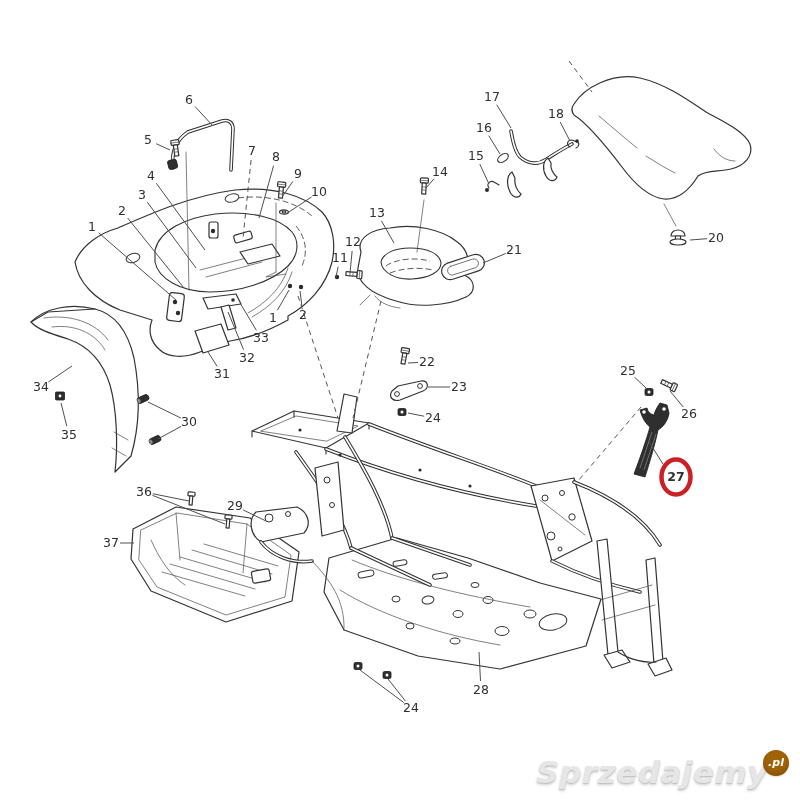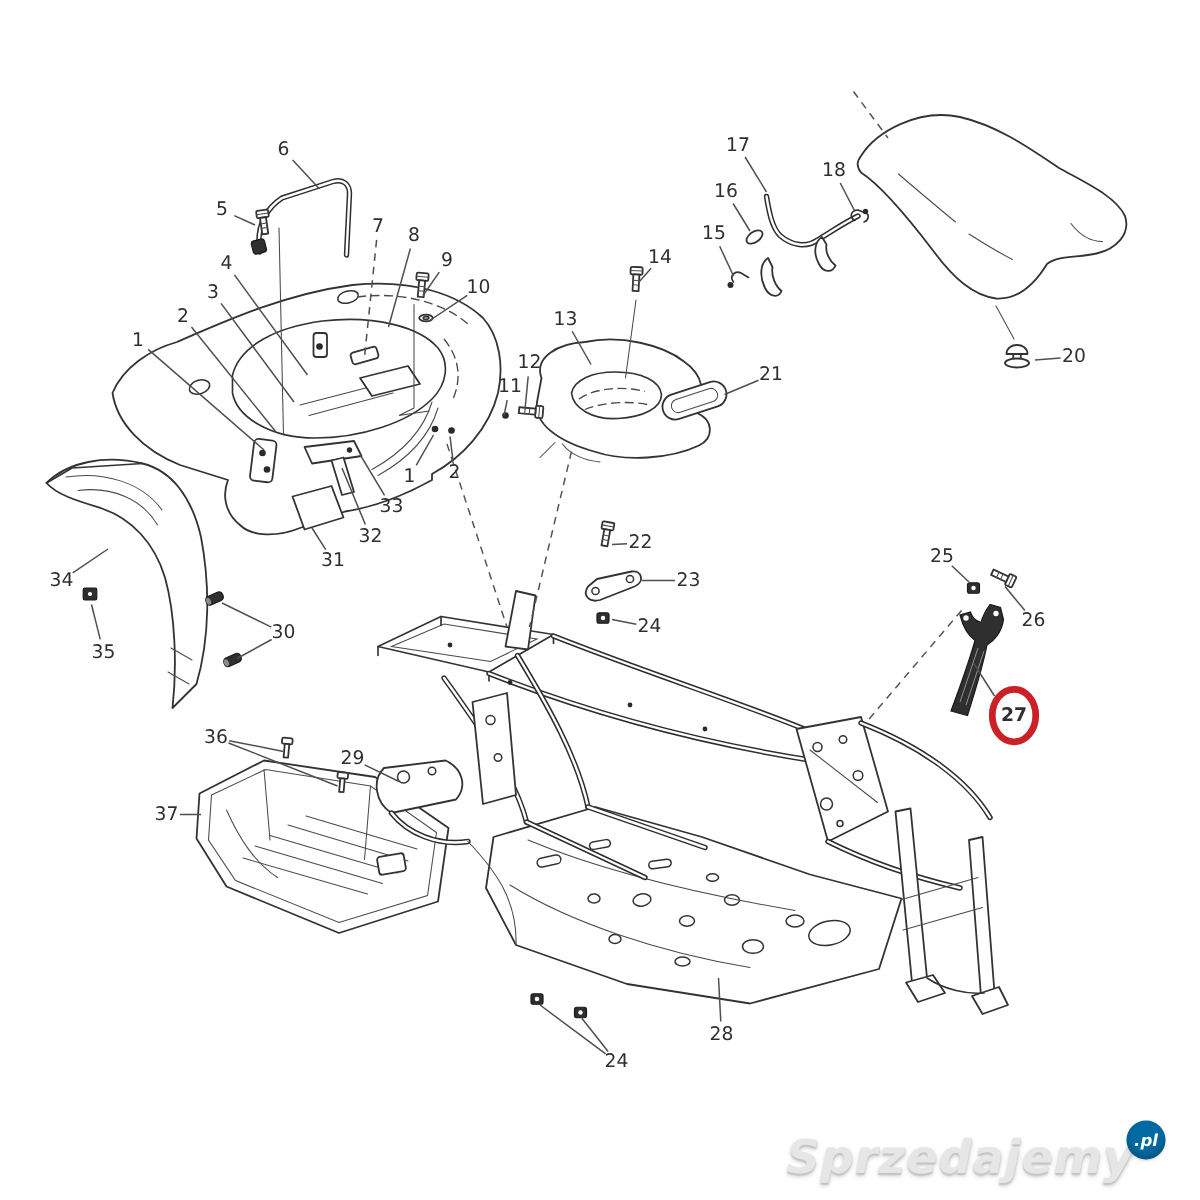--- a/index.html
+++ b/index.html
@@ -13,21 +13,21 @@
   .tube{fill:none;stroke:#2e2e2e;stroke-width:3.6;stroke-linecap:round}
   .tcore{fill:none;stroke:#fff;stroke-width:1.6;stroke-linecap:round}
   .dark{fill:#2f2f2f;stroke:#1a1a1a;stroke-width:.8}
   .hole{fill:#fff;stroke:#333;stroke-width:1}
   .spot{fill:#2a2a2a}
   .leader{stroke:#4f4f4f;stroke-width:1;fill:none}
   .leader-dashed{stroke:#4f4f4f;stroke-width:1;fill:none;stroke-dasharray:5 4}
   .align{stroke:#555;stroke-width:1;fill:none;stroke-dasharray:5 4}
   .callout-label{font-size:12.5px;fill:#2f2f2f}
   
-  .watermark{position:absolute;right:18px;bottom:12px;display:flex;align-items:flex-start;
+  .watermark{position:absolute;right:6px;bottom:12px;display:flex;align-items:center;
              pointer-events:none}
   .wm-text{font-style:italic;font-weight:700;font-size:31px;letter-spacing:.5px;line-height:1;
            color:#e6e6e6;text-shadow:0 1px 1px #c2c2c2, 0 2px 3px rgba(150,150,150,.45)}
   .wm-badge{width:26px;height:26px;border-radius:50%;display:flex;align-items:center;
             justify-content:center;font-style:italic;font-weight:700;font-size:11px;
             position:relative;top:-10px;left:-5px;
             box-shadow:inset 0 -3px 4px rgba(0,0,0,.18), 0 1px 2px rgba(0,0,0,.15)}
 </style>
 </head>
 <body>
@@ -403,15 +403,15 @@
       </g>
   <g id="highlight-layer">
         <line x1="663" y1="464" x2="649" y2="442" class="leader"></line>
         <ellipse cx="676" cy="477" rx="14.5" ry="17.5" fill="#fff" stroke="#cb2026" stroke-width="4.5"></ellipse>
         <text x="676" y="477" class="callout-label" fill="#4a4a4a" text-anchor="middle" dominant-baseline="middle" font-weight="bold">27</text>
       </g>
 </svg>
 
   <div class="watermark">
     <span class="wm-text" style="color: rgb(230, 230, 230);">Sprzedajemy</span>
-    <span class="wm-badge" style="background: #0369a1; color: rgb(255, 255, 255);">.pl</span>
+    <span class="wm-badge" style="background: #a16207; color: rgb(255, 255, 255);">.pl</span>
   </div>
 </div>
 
 </body></html>

